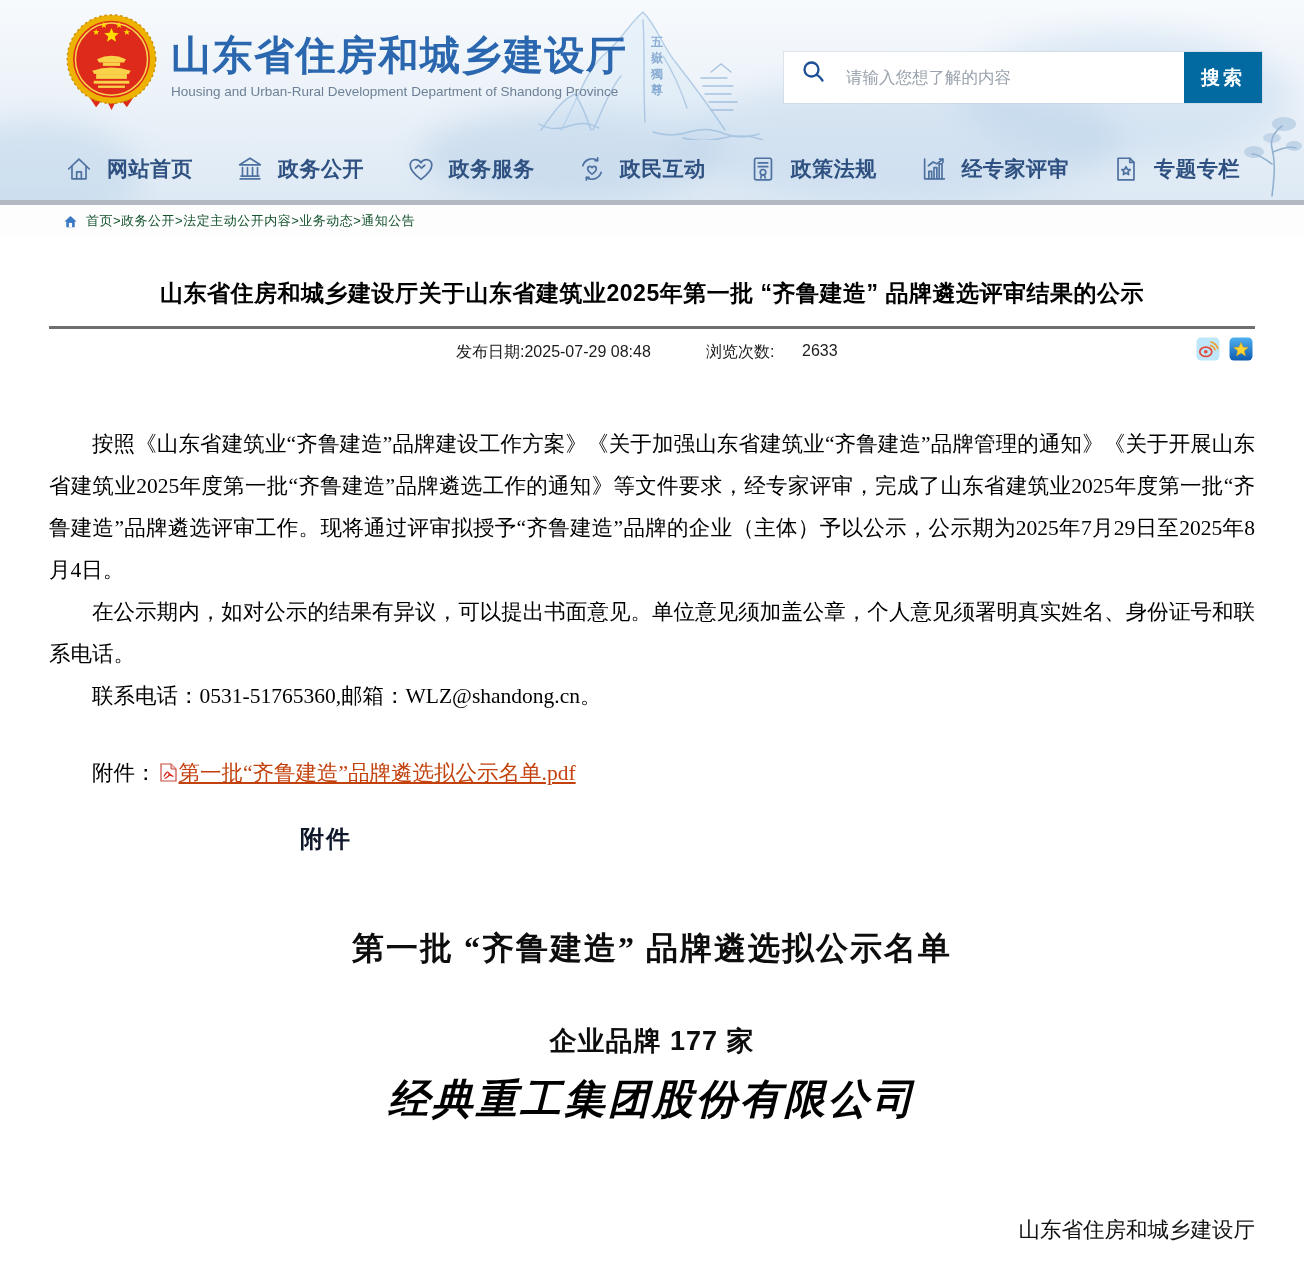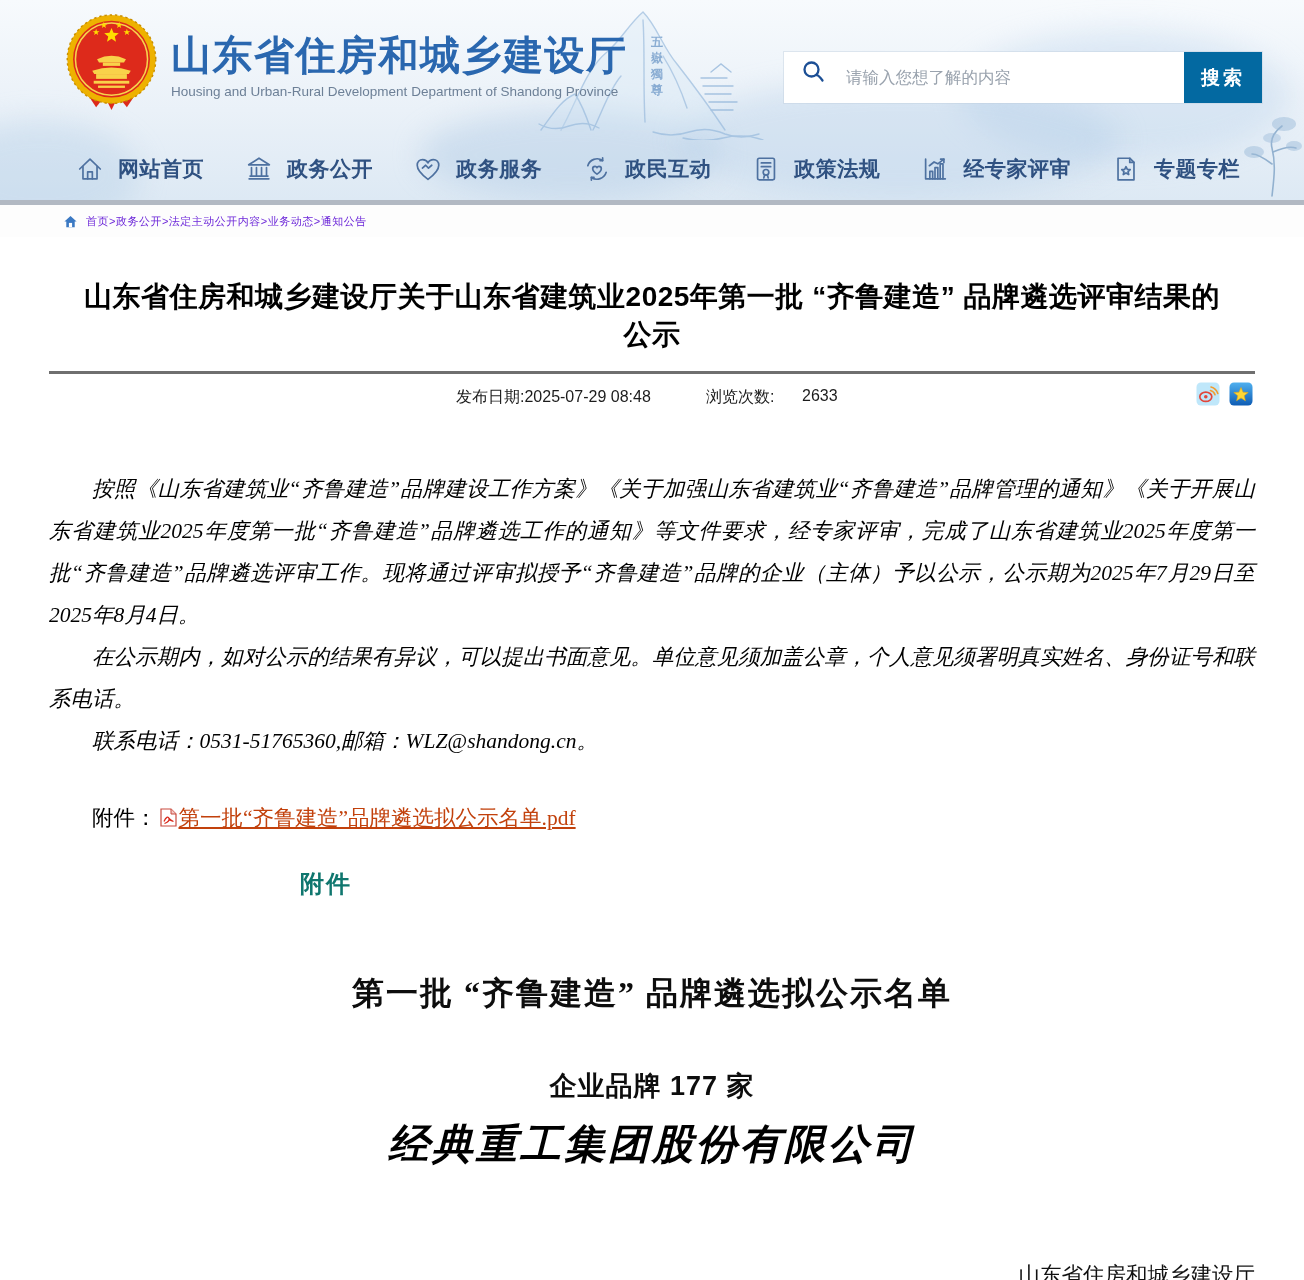--- a/index.html
+++ b/index.html
@@ -23,52 +23,52 @@
   .site-title { font-size:40px; font-weight:bold; color:#2a67af; letter-spacing:1.5px; line-height:1.1; }
   .site-subtitle { margin-top:7px; font-size:13.5px; color:#6d8097; }
 
   .search { position:absolute; left:784px; top:52px; width:478px; height:51px; display:flex; background:#fff; box-shadow:0 0 0 1px rgba(190,205,220,.4); }
   .search-field { position:relative; flex:1; }
   .search-icon { position:absolute; left:17px; top:7px; width:25px; height:25px; }
   .search input { width:100%; height:100%; border:none; outline:none; padding-left:62px; font-size:16.5px; color:#333; background:transparent; font-family:"Liberation Sans", sans-serif; }
   .search input::placeholder { color:#9aa3ae; }
   .search-btn { width:78px; height:100%; border:none; background:#0369a1; color:#fff; font-size:19px; font-weight:bold; letter-spacing:3px; cursor:pointer; font-family:"Liberation Sans", sans-serif; }
 
-  .nav-row { position:absolute; left:11px; right:0; bottom:0; height:62px; display:flex; align-items:center; justify-content:space-between; padding:0 64px; }
+  .nav-row { position:absolute; left:0; right:0; bottom:0; height:62px; display:flex; align-items:center; justify-content:space-between; padding:0 64px; }
   .nav-item { display:flex; align-items:center; gap:13px; text-decoration:none; cursor:pointer; }
   .nav-icon { width:30px; height:30px; }
   .nav-icon svg { width:30px; height:30px; stroke:#4e71a0; fill:none; stroke-width:1.8; stroke-linecap:round; stroke-linejoin:round; }
   .nav-label { font-size:21px; font-weight:bold; color:#2f5181; letter-spacing:0.5px; }
 
   .gray-bar { height:5px; background:#b2b9c3; }
 
   
   .breadcrumb-bar { height:32px; display:flex; align-items:center; gap:8px; padding-left:63px; background:#fdfdfd; }
   .crumb-home { width:15px; height:15px; }
-  .crumb-text { font-size:11px; color:#6d28d9; letter-spacing:0.5px; }
+  .crumb-text { font-size:13px; color:#14532d; letter-spacing:0.5px; }
 
   
   .content { position:relative; width:1206px; margin:0 auto; }
-  .article-title { margin:41px 26px 0; text-align:center; font-size:28px; font-weight:bold; color:#000; letter-spacing:0.5px; }
+  .article-title { margin:41px 26px 0; text-align:center; font-size:23px; font-weight:bold; color:#000; letter-spacing:0.5px; }
   .title-rule { margin-top:17px; height:3px; background:#6f6f6f; }
   .meta-row { position:relative; height:42px; font-size:16px; color:#1c1c1c; }
   .pub-date { position:absolute; left:407px; top:13px; }
   .views-label { position:absolute; left:657px; top:13px; }
   .views-count { position:absolute; left:753px; top:13px; }
   .share { position:absolute; right:2px; top:8px; display:flex; gap:9px; }
   .share-icon { width:24px; height:24px; cursor:pointer; }
 
-  .article-body { margin-top:52px; font-family:"Liberation Serif","DejaVu Serif",serif; font-size:21.5px; color:#000; line-height:42px; text-align:justify;font-style:italic; }
+  .article-body { margin-top:52px; font-family:"Liberation Serif","DejaVu Serif",serif; font-size:21.5px; color:#000; line-height:42px; text-align:justify; }
   .article-body p { text-indent:43px; }
   .attach-row { margin-top:41px; display:flex; align-items:center; padding-left:43px; font-family:"Liberation Serif","DejaVu Serif",serif; font-size:21.5px; }
   .pdf-icon { width:17px; height:19px; margin:0 2px 0 3px; }
   .attach-link { color:#c2410c; text-decoration:underline; cursor:pointer; }
 
   
-  .doc-heading { margin:36px 0 18px 251px; font-size:24px; font-weight:bold; color:#0f766e; letter-spacing:2px; }
+  .doc-heading { margin:36px 0 18px 251px; font-size:24px; font-weight:bold; color:#0f172a; letter-spacing:2px; }
   .doc-title { margin-top:72px; text-align:center; font-family:"Liberation Serif","DejaVu Serif",serif; font-size:32px; font-weight:bold; color:#0d0d0d; letter-spacing:2px; }
   .doc-subtitle { margin-top:52px; text-align:center; font-size:27px; font-weight:bold; color:#0d0d0d; letter-spacing:1px; }
   .doc-city { margin-top:44px; text-align:center; font-family:"Liberation Serif","DejaVu Serif",serif; font-size:33px; font-weight:bold; color:#000; letter-spacing:2px; }
   .doc-company { margin-top:13px; text-align:center; font-family:"Liberation Serif","DejaVu Serif",serif; font-size:41px; font-weight:bold; color:#000; letter-spacing:3px;font-style:italic; }
   .doc-sign { margin-top:88px; text-align:right; font-family:"Liberation Serif","DejaVu Serif",serif; font-size:21.5px; color:#111; }
 </style>
 </head>
 <body>
 
 <div class="page">

